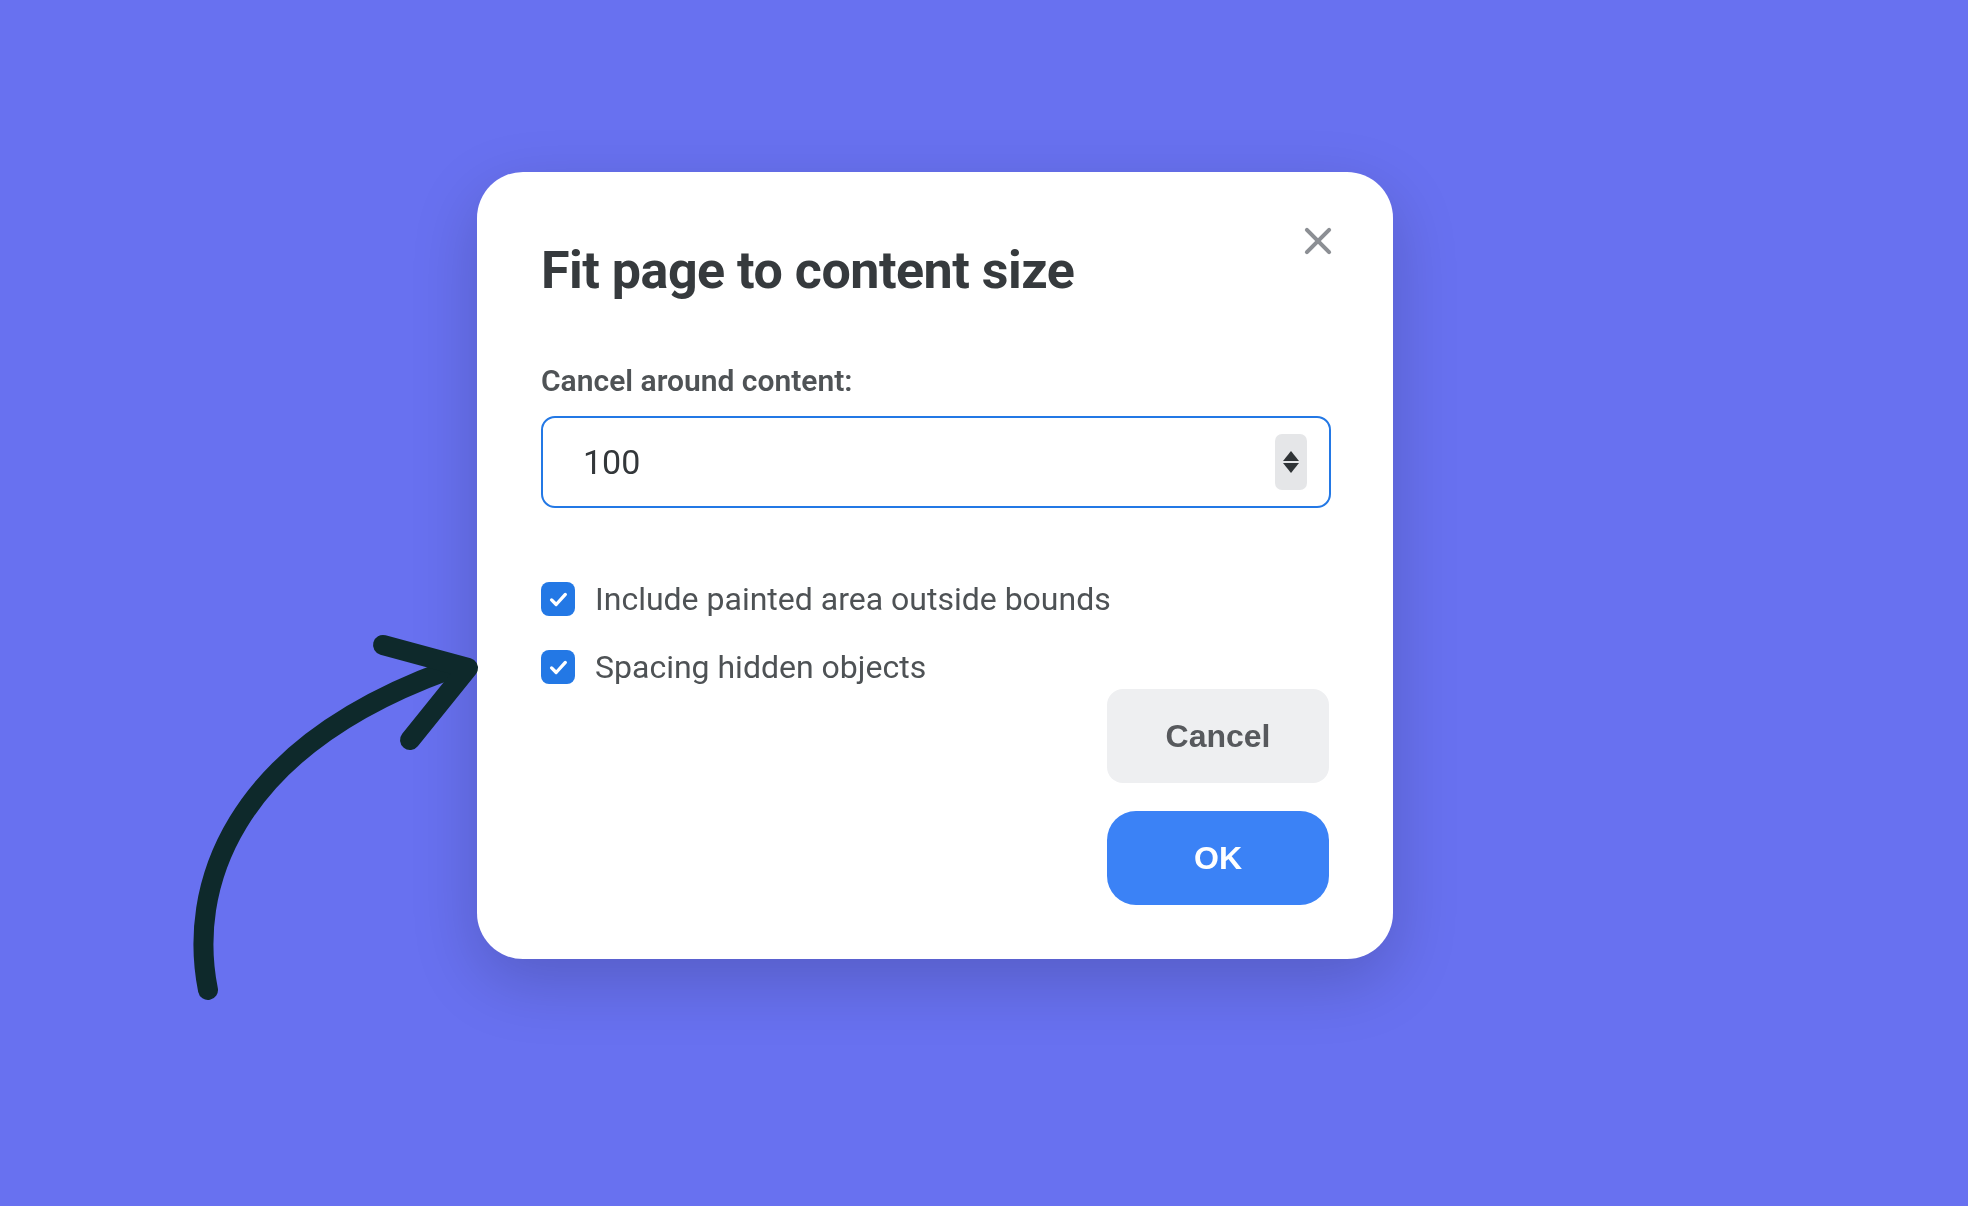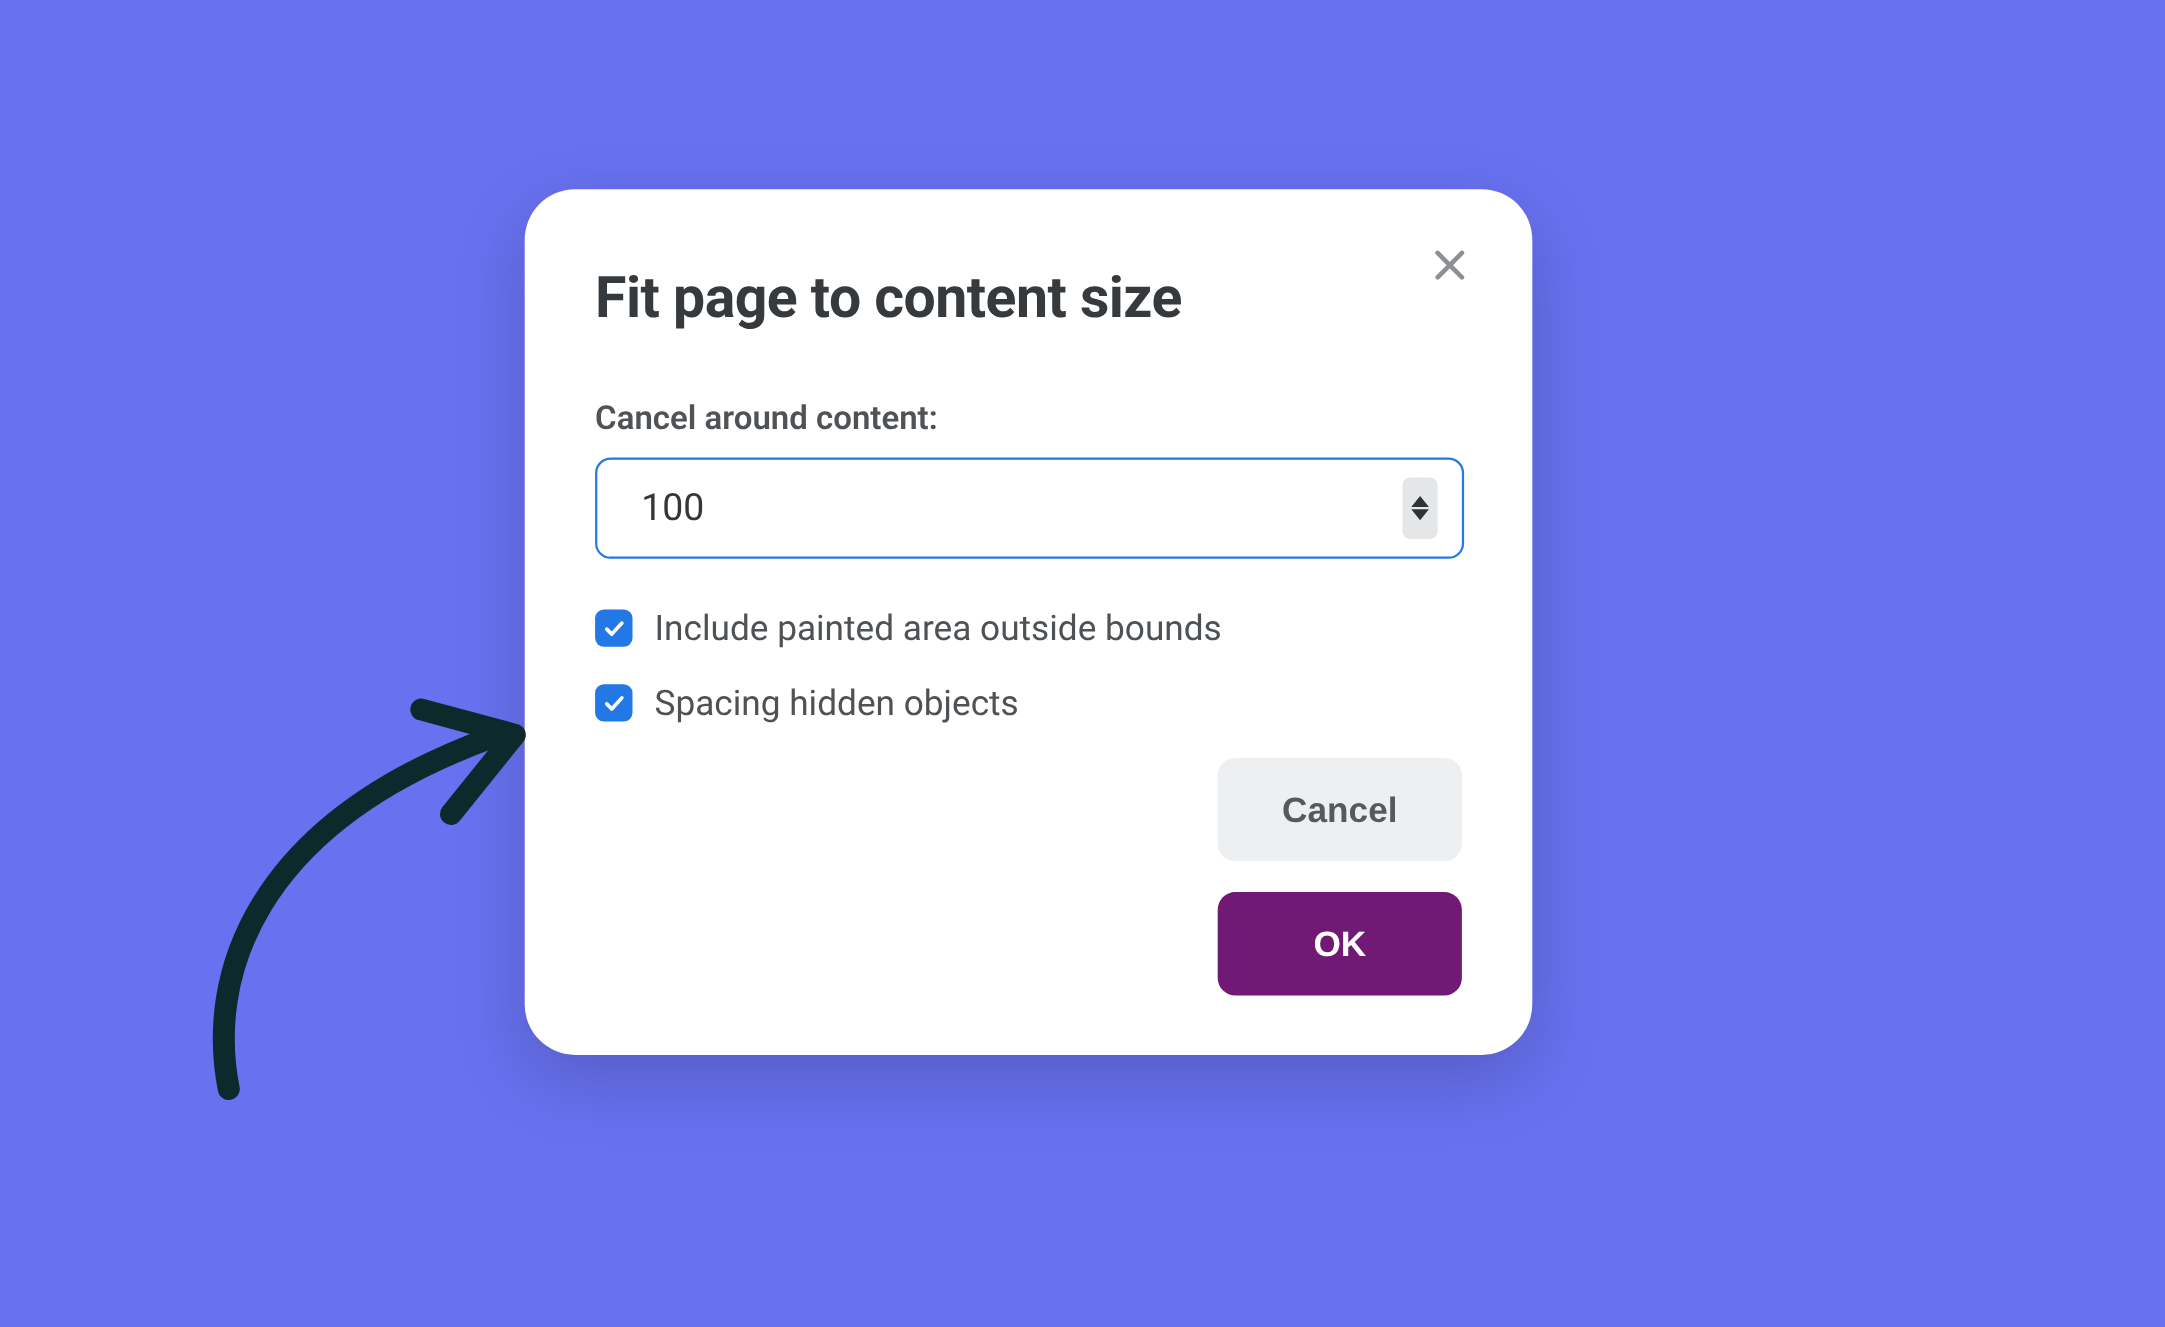--- a/index.html
+++ b/index.html
@@ -105,21 +105,21 @@
     
     .stepper-arrow.up {
       border-bottom: 10px solid #2F3336;
     }
     
     .stepper-arrow.down {
       border-top: 10px solid #2F3336;
     }
     
     .checkboxes {
-      margin-top: 44px;
+      margin-top: 72px;
     }
     
     .checkbox-row {
       display: flex;
       align-items: center;
       gap: 20px;
       margin-bottom: 30px;
     }
     
     .checkbox {
@@ -166,22 +166,23 @@
     }
     
     .btn-cancel {
       width: 222px;
       background: #EEEFF1;
       color: #57595D;
     }
     
     .btn-ok {
       width: 222px;
-      background: #701a75;
+      background: #3b82f6;
       color: #FFFFFF;
+      border-radius: 29px;
     }
     
     .arrow-annotation {
       position: absolute;
       left: 158px;
       top: 610px;
       width: 350px;
       height: 400px;
       pointer-events: none;
     }

